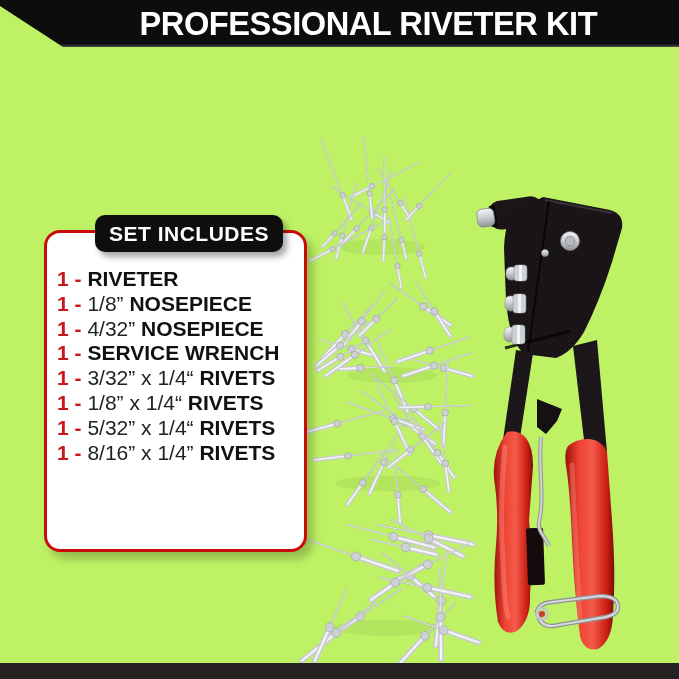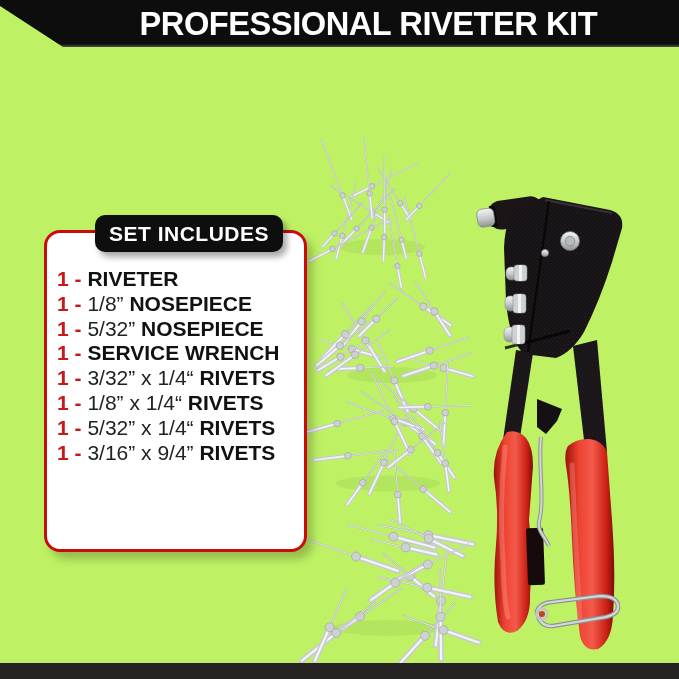--- a/index.html
+++ b/index.html
@@ -482,23 +482,23 @@
         <circle cx="542" cy="614" r="3" fill="#cf3b2e"></circle>
       </g>
     </g>
   </svg>
 
   <section class="panel">
     <div class="badge">SET INCLUDES</div>
     <ul class="items">
       <li class="item"><span class="qty">1</span> <span class="sep">-</span> <span class="size"></span> <span class="nm">RIVETER</span></li>
       <li class="item"><span class="qty">1</span> <span class="sep">-</span> <span class="size">1/8”</span> <span class="nm">NOSEPIECE</span></li>
-      <li class="item"><span class="qty">1</span> <span class="sep">-</span> <span class="size">5/32”</span> <span class="nm">NOSEPIECE</span></li>
+      <li class="item"><span class="qty">1</span> <span class="sep">-</span> <span class="size">4/32”</span> <span class="nm">NOSEPIECE</span></li>
       <li class="item"><span class="qty">1</span> <span class="sep">-</span> <span class="size"></span> <span class="nm">SERVICE WRENCH</span></li>
       <li class="item"><span class="qty">1</span> <span class="sep">-</span> <span class="size">3/32” x 1/4“</span> <span class="nm">RIVETS</span></li>
       <li class="item"><span class="qty">1</span> <span class="sep">-</span> <span class="size">1/8” x 1/4“</span> <span class="nm">RIVETS</span></li>
       <li class="item"><span class="qty">1</span> <span class="sep">-</span> <span class="size">5/32” x 1/4“</span> <span class="nm">RIVETS</span></li>
-      <li class="item"><span class="qty">1</span> <span class="sep">-</span> <span class="size">3/16” x 9/4”</span> <span class="nm">RIVETS</span></li>
+      <li class="item"><span class="qty">1</span> <span class="sep">-</span> <span class="size">8/16” x 1/4”</span> <span class="nm">RIVETS</span></li>
     </ul>
   </section>
 
   <footer class="footer-bar"></footer>
 </div>
 
 </body></html>

